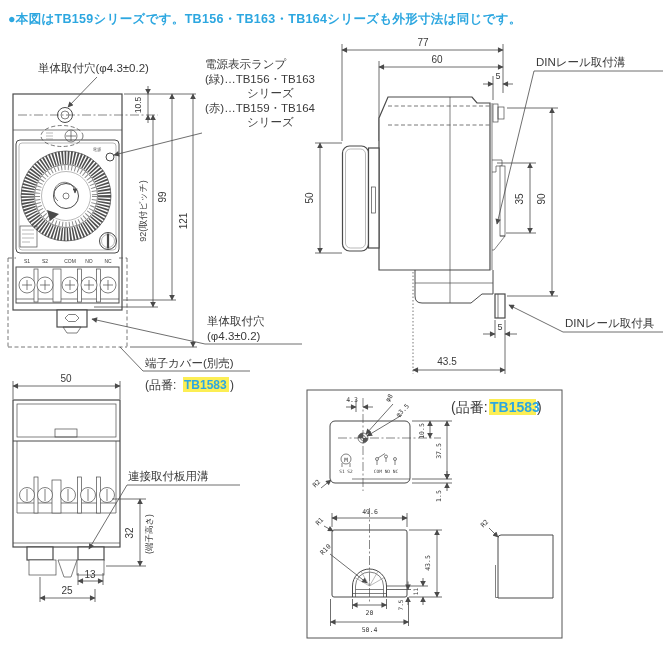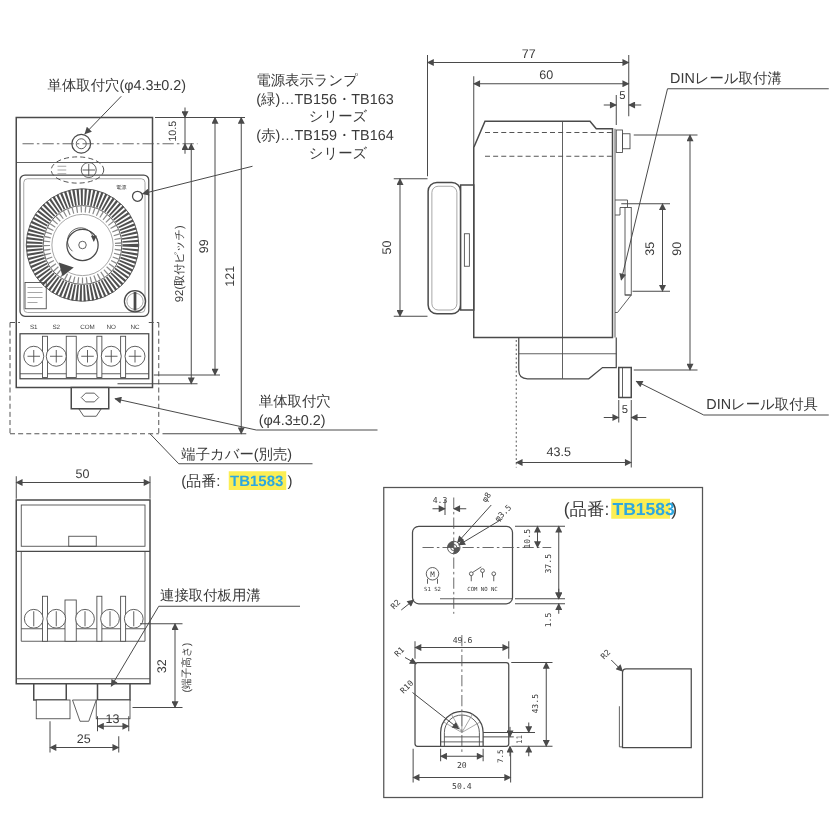--- a/index.html
+++ b/index.html
@@ -31,20 +31,21 @@
   .t45{font-family:"DejaVu Sans Mono",monospace;font-size:4.5px;}
   .mid{text-anchor:middle;}
   .blue{fill:#2da7e0;font-weight:bold;}
   .hl{fill:#fcee54;}
 </style>
 </head>
 <body>
 
 <div class="stage">
 
+  <div class="note"><span>●</span><span>本図はTB159シリーズです。TB156・TB163・TB164シリーズも外形寸法は同じです。</span></div>
 
   <svg width="670" height="650" viewBox="0 0 670 650">
     <defs>
       <marker id="arr" viewBox="0 0 10 10" refX="9" refY="5" markerWidth="9" markerHeight="7" orient="auto-start-reverse">
           <path d="M0,0 L10,5 L0,10 z" fill="#4a4a4a"></path>
         </marker>
     </defs>
 
     <g>
       <rect x="13" y="94" width="109" height="216" class="olw"></rect>

